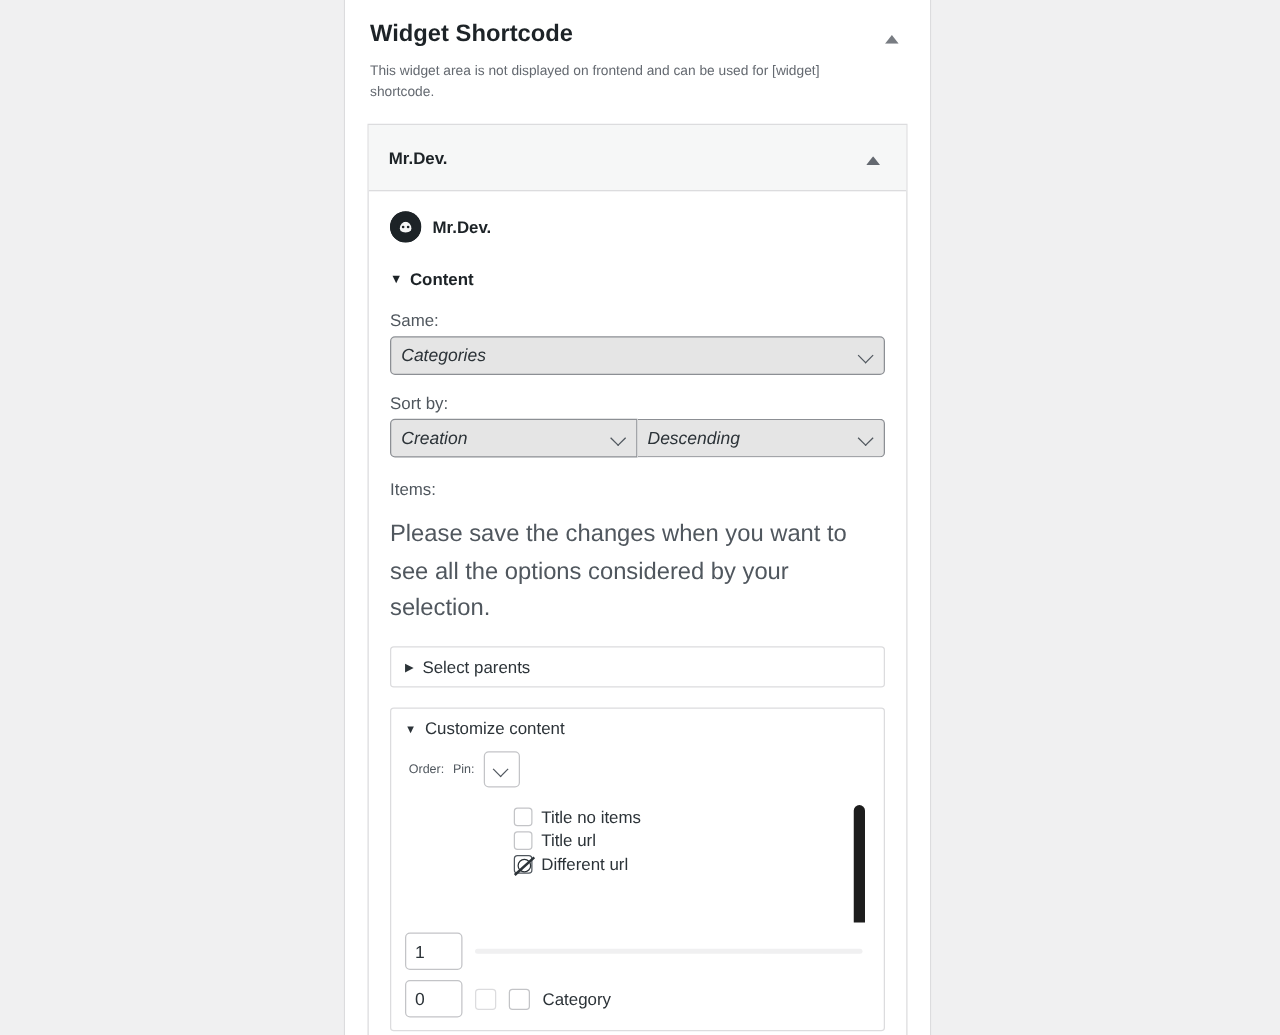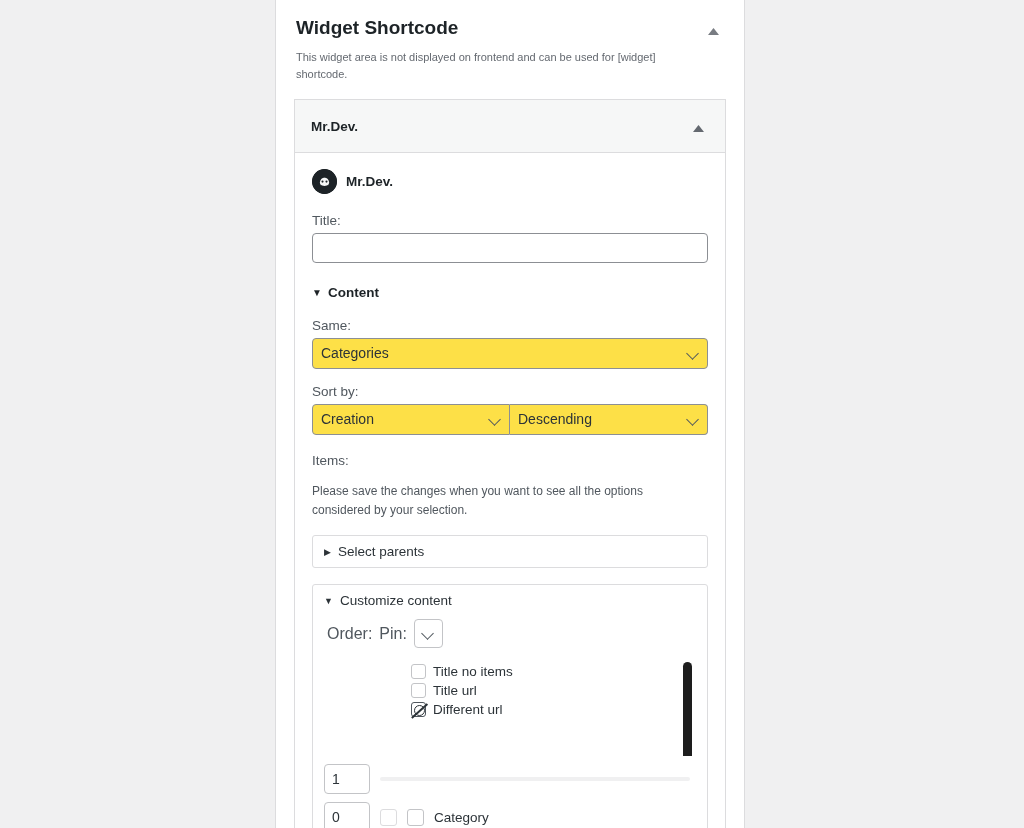--- a/index.html
+++ b/index.html
@@ -148,28 +148,29 @@
     position: relative;
     display: block;
   }
   select.sel {
     -webkit-appearance: none;
     appearance: none;
     width: 100%;
     height: 31px;
     border: 1px solid #8c8f94;
     border-radius: 4px;
-    background: #fde047;
+    background: #e5e5e5;
     font-size: 14px;
     color: #2c3338;
     padding: 0 28px 0 8px;
     font-family: "Liberation Sans", sans-serif;
     line-height: 29px;
     outline: none;
     cursor: pointer;
+    font-style: italic;
   }
   .select-wrap::after {
     content: "";
     position: absolute;
     right: 11px;
     top: 11px;
     width: 8px; height: 8px;
     border-right: 1.6px solid #50575e;
     border-bottom: 1.6px solid #50575e;
     transform: rotate(45deg);
@@ -177,21 +178,21 @@
   }
   .sort-row {
     display: flex;
     gap: 0px;
   }
   .sort-row .select-wrap { flex: 1 1 0; }
   .sort-row .select-wrap:first-child select { border-radius: 4px 0 0 4px; }
   .sort-row .select-wrap:last-child  select { border-radius: 0 4px 4px 0; border-left: none; }
 
   .note {
-    font-size: 12px;
+    font-size: 19px;
     line-height: 1.55;
     color: #50575e;
     margin: 14px 0 16px 0;
     max-width: 372px;
   }
 
   
   .acc-box {
     border: 1px solid #dcdcde;
     border-radius: 3px;
@@ -212,21 +213,21 @@
   .acc-box.open { padding-bottom: 0; }
   .acc-body { padding: 0 11px 10px 11px; position: relative; }
 
   .order-row {
     display: flex;
     align-items: center;
     gap: 7px;
     margin: 3px 0 12px 3px;
   }
   .order-row .mini-label {
-    font-size: 16px;
+    font-size: 10px;
     color: #50575e;
     text-align: center;
   }
   .pin-select-wrap {
     position: relative;
     width: 29px; height: 29px;
   }
   select.pin-select {
     -webkit-appearance: none;
     appearance: none;
@@ -402,24 +403,20 @@
               <ellipse cx="12.5" cy="13.6" rx="4.6" ry="5.2" fill="#f6f7f7"></ellipse>
               <circle cx="10.5" cy="12.6" r="1.05" fill="#1d2327"></circle>
               <circle cx="14.5" cy="12.6" r="1.05" fill="#1d2327"></circle>
               <path d="M7.9 15.2c.4 3.1 2.3 4.8 4.6 4.8s4.2-1.7 4.6-4.8c-1.5 1.2-3 1.7-4.6 1.7s-3.1-.5-4.6-1.7z" fill="#1d2327"></path>
               <path d="M5.7 9.8c0-3.3 3-5.4 6.8-5.4s6.8 2.1 6.8 5.4c0 1-.2 1.8-.5 2.4-.3-2.7-2.9-4-6.3-4s-6 1.3-6.3 4c-.3-.6-.5-1.4-.5-2.4z" fill="#1d2327"></path>
             </svg>
           </span>
           <span class="brand-name">Mr.Dev.</span>
         </div>
 
-        <div class="field-block">
-          <label class="field-label">Title:</label>
-          <input class="text-input" type="text" value="" style="">
-        </div>
 
         <div class="section-toggle">
           <span class="caret">▼</span>
           <span>Content</span>
         </div>
 
         <div class="field-block">
           <label class="field-label">Same:</label>
           <span class="select-wrap">
             <select class="sel">

